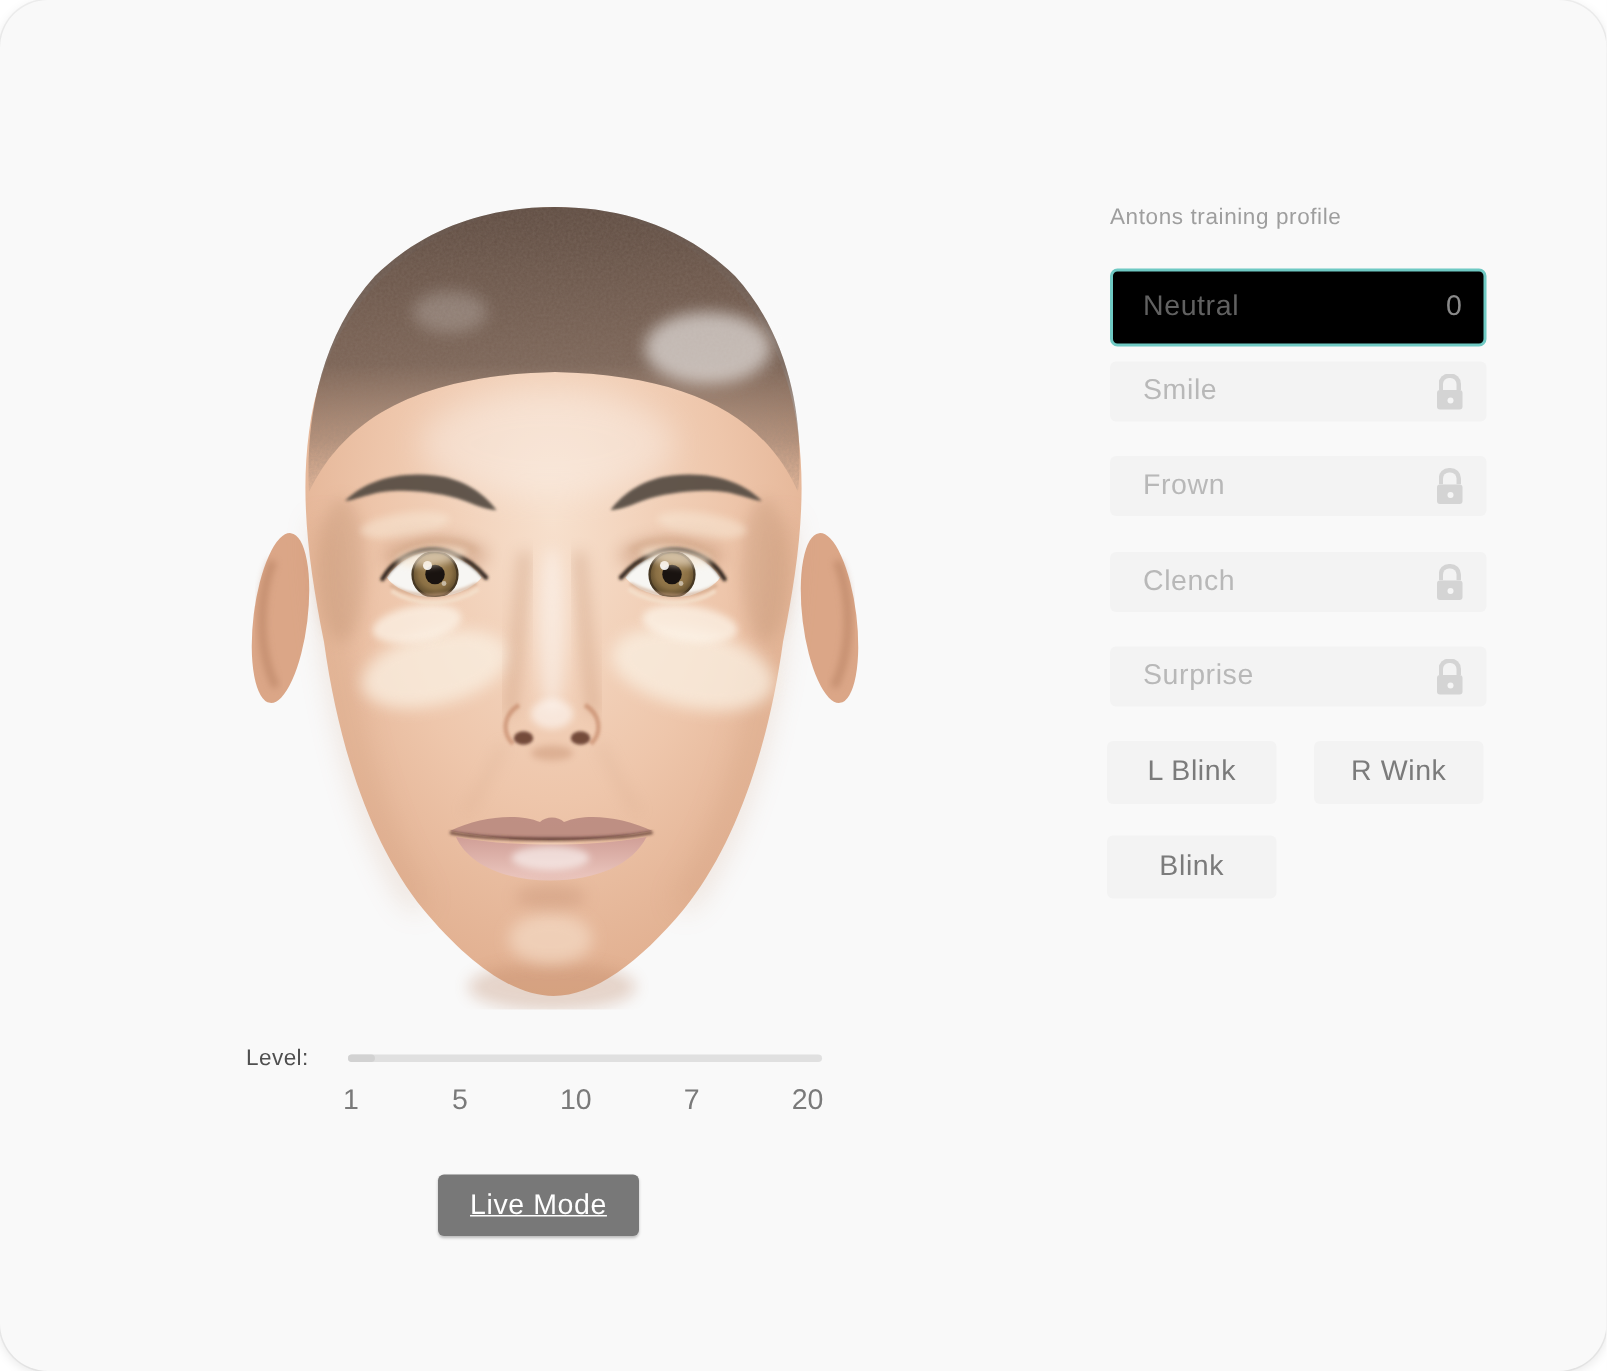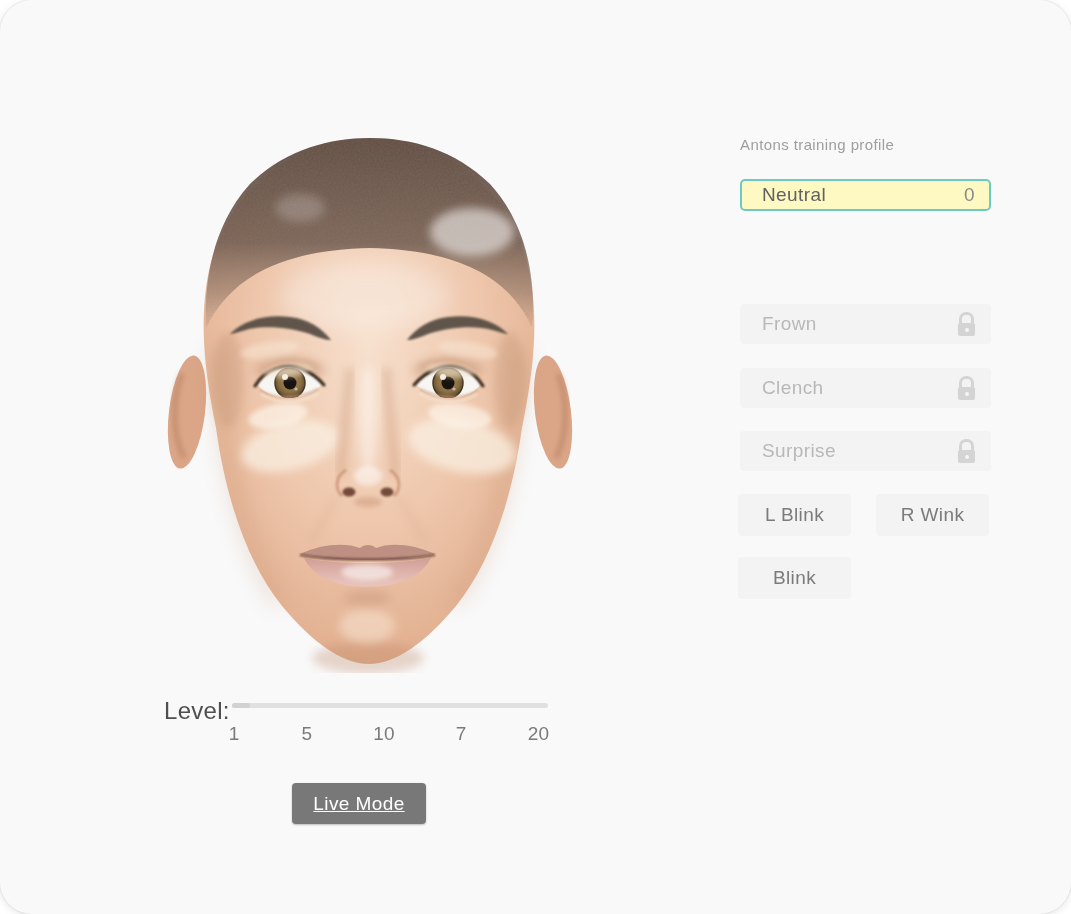--- a/index.html
+++ b/index.html
@@ -16,21 +16,21 @@
   
   .panel-title { left:740px; top:136px; font-size:15px; color:#9e9e9e; letter-spacing:0.4px; }
 
   .expr-btn {
     left:740px; width:251px; height:40px; background:#f3f3f3; border:none;
     border-radius:4px; display:flex; align-items:center; justify-content:space-between;
     padding:0 16px 0 22px; box-sizing:border-box; font-family:inherit;
     font-size:19px; letter-spacing:0.4px; cursor:pointer;
   }
   .expr-btn.active {
-    background:#fef9c3; border:2px solid #6fc9c3; height:32px; padding:0 14px 0 20px;
+    background:#000000; border:2px solid #6fc9c3; height:52px; padding:0 14px 0 20px;
     border-radius:5px;
   }
   .expr-label-active { color:#616161; }
   .expr-value { color:#8a8a8a; }
   .expr-label-locked { color:#b8b8b8; }
 
   .btn-neutral  { top:179px; }
   .btn-smile    { top:241px; }
   .btn-frown    { top:304px; }
   .btn-clench   { top:368px; }
@@ -44,21 +44,21 @@
   .action-btn {
     width:113px; height:42px; background:#f3f3f3; border:none; border-radius:4px;
     display:flex; align-items:center; justify-content:center; font-family:inherit;
     font-size:19px; letter-spacing:0.4px; color:#7b7b7b; cursor:pointer;
   }
   .btn-lwink { left:738px; top:494px; }
   .btn-rwink { left:876px; top:494px; }
   .btn-blink { left:738px; top:557px; }
 
   
-  .level-label { left:164px; top:697px; font-size:24px; color:#4f4f4f; letter-spacing:0.3px; }
+  .level-label { left:164px; top:697px; font-size:15px; color:#4f4f4f; letter-spacing:0.3px; }
   .level-track { left:232px; top:703px; width:316px; height:5px; background:#e0e0e0; border-radius:3px; cursor:pointer; }
   .level-thumb { left:232px; top:703px; width:18px; height:5px; background:#d2d2d2; border-radius:3px; cursor:grab; }
   .tick-row { left:228px; top:723px; width:321px; display:flex; justify-content:space-between; font-size:19px; color:#7a7a7a; }
   .tick-row span { min-width:12px; text-align:center; }
 
   
   .live-btn {
     left:292px; top:783px; width:134px; height:41px; background:#787878; color:#ffffff;
     border:none; border-radius:4px; display:flex; align-items:center; justify-content:center;
     font-family:inherit; font-size:19px; letter-spacing:0.4px; cursor:pointer;
@@ -222,20 +222,29 @@
     </svg>
   </div>
 
   <div class="abs panel-title">Antons training profile</div>
 
   <button class="abs expr-btn active btn-neutral">
     <span class="expr-label-active">Neutral</span>
     <span class="expr-value">0</span>
   </button>
 
+  <button class="abs expr-btn btn-smile">
+    <span class="expr-label-locked">Smile</span>
+    <span class="lock">
+        <span class="lock-shackle"></span>
+        <span class="lock-body">
+          <span class="lock-hole"></span>
+        </span>
+      </span>
+  </button>
 
   <button class="abs expr-btn btn-frown">
     <span class="expr-label-locked">Frown</span>
     <span class="lock">
         <span class="lock-shackle"></span>
         <span class="lock-body">
           <span class="lock-hole"></span>
         </span>
       </span>
   </button>

